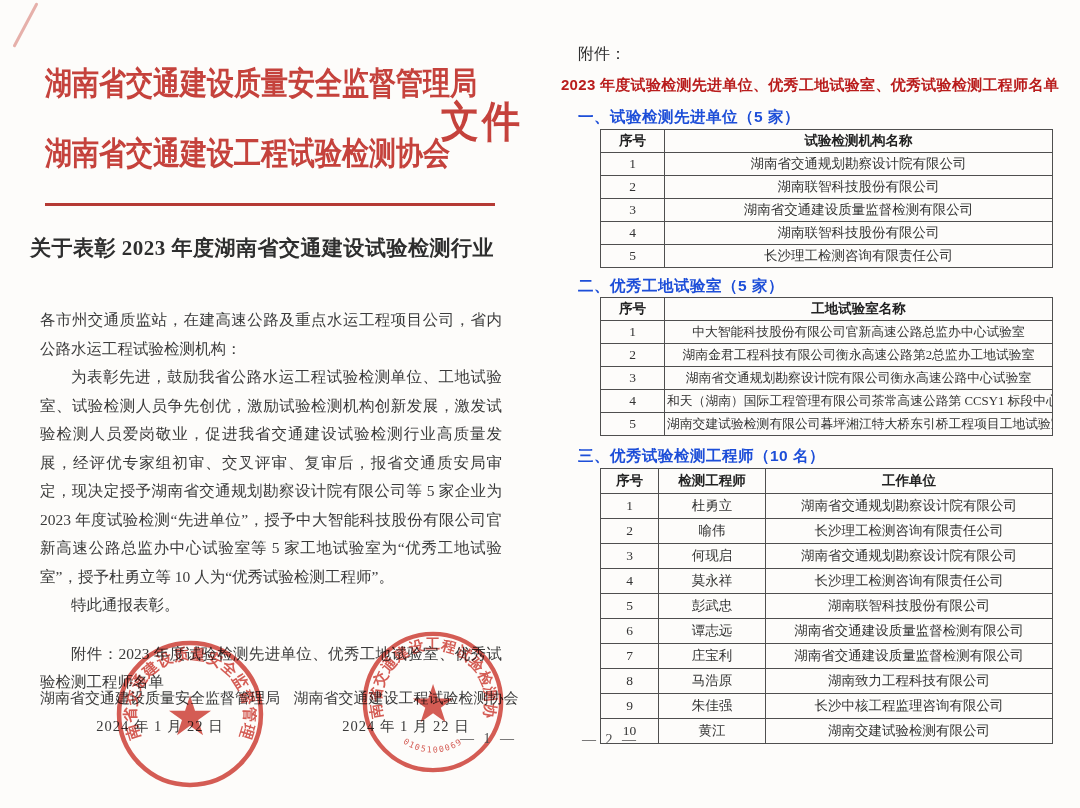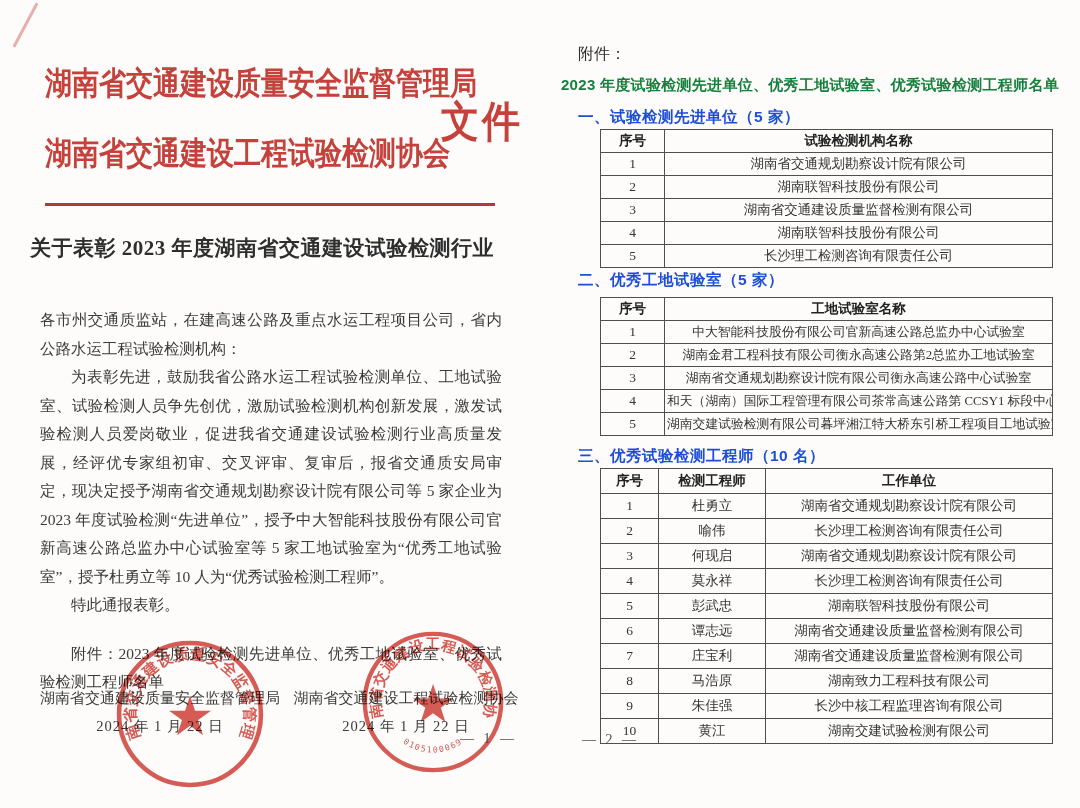--- a/index.html
+++ b/index.html
@@ -41,25 +41,25 @@
   .seal-1{left:114px;top:638px;width:152px;height:152px;}
   .seal-2{left:360px;top:629px;width:146px;height:146px;}
   .seal-ring{fill:none;stroke:#cf4038;stroke-width:4.5;}
   .seal-star{fill:#cf4038;font-size:54px;text-anchor:middle;font-family:"DejaVu Sans",sans-serif;}
   .seal-text{fill:#cf4038;font-size:15px;font-weight:bold;letter-spacing:.5px;}
   .seal-num{fill:#cf4038;font-size:8.5px;letter-spacing:1.5px;font-family:"DejaVu Sans Mono",monospace;}
 
   
   .att-label{position:absolute;left:38px;top:44px;font-size:16px;color:#2f2f2f;}
   .att-title{position:absolute;left:20px;top:76px;width:500px;text-align:center;
-             font-size:15px;font-weight:bold;color:#15803d;
+             font-size:15px;font-weight:bold;color:#b91c1c;
              font-family:"Liberation Sans","DejaVu Sans",sans-serif;letter-spacing:.3px;}
   .sec-heading{position:absolute;left:38px;font-size:15.5px;font-weight:bold;color:#1d4ed8;
                font-family:"Liberation Sans","DejaVu Sans",sans-serif;letter-spacing:.5px;}
-  .sec1-h{top:107px;} .sec2-h{top:270px;text-align:right;} .sec3-h{top:446px;}
+  .sec1-h{top:107px;} .sec2-h{top:276px;text-align:right;} .sec3-h{top:446px;}
   table.doc-table{position:absolute;left:60px;width:452px;border-collapse:collapse;
                   table-layout:fixed;font-size:13.5px;color:#333;}
   .table-1{top:129px;} .table-2{top:297px;} .table-3{top:468px;}
   table.doc-table th,table.doc-table td{border:1px solid #4f4f4f;text-align:center;
         padding:0 2px;overflow:hidden;white-space:nowrap;margin-left:18px;}
   table.doc-table th{font-weight:bold;color:#222;}
   .table-1 th,.table-1 td,.table-2 th,.table-2 td{height:22px;}
   .table-3 th,.table-3 td{height:24px;}
   .table-2 td:last-child{font-size:12.8px;}
 </style>

